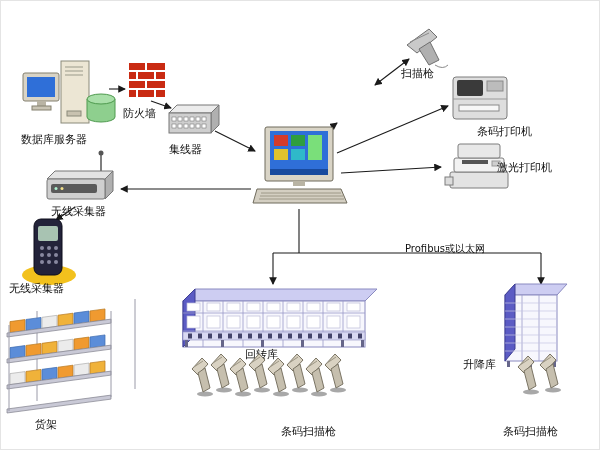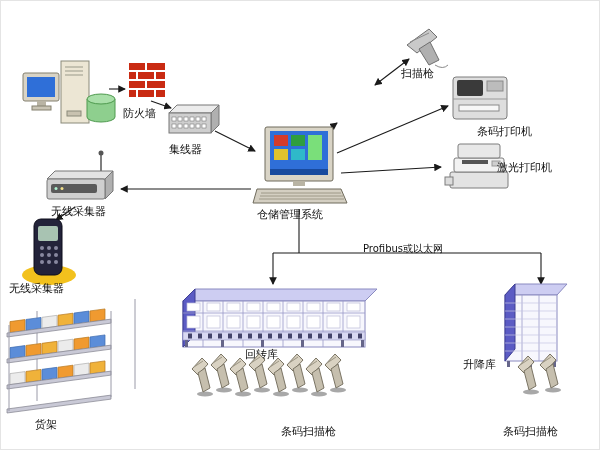--- a/index.html
+++ b/index.html
@@ -1,21 +1,21 @@
 <!DOCTYPE html>
 <html><head>
 <meta charset="utf-8">
 <style>
   html,body{margin:0;padding:0;}
   body{width:600px;height:450px;background:#fff;font-family:"DejaVu Sans",sans-serif;}
   .canvas{position:relative;width:600px;height:450px;background:#fff;overflow:hidden;
           border:1px solid #e4e4e4;box-sizing:border-box;}
   .node{position:absolute;}
   .lbl{position:absolute;font-size:11px;line-height:13px;color:#111;white-space:nowrap;text-align:left;}
-  .lbl.small{font-size:10px;}
+  .lbl.small{font-size:10px;margin-left:42px;}
   .wires{position:absolute;left:0;top:0;pointer-events:none;}
   svg{display:block;overflow:visible;}
   .gunwrap{position:absolute;}
 </style>
 </head>
 <body>
 
 <div class="canvas">
 
   <svg class="wires" width="600" height="450">
@@ -49,20 +49,21 @@
       <line x1="44" y1="18" x2="62" y2="18" stroke="#9a9a8a"></line>
       <rect x="46" y="54" width="14" height="5" fill="#c8c2b0" stroke="#8a8a7a"></rect>
       <rect x="2" y="16" width="36" height="28" rx="2" fill="#d9d4c6" stroke="#84806f"></rect>
       <rect x="6" y="20" width="28" height="20" fill="#2f6fd8"></rect>
       <rect x="16" y="44" width="9" height="5" fill="#b9b4a4"></rect>
       <rect x="11" y="49" width="19" height="4" fill="#c9c4b4" stroke="#84806f"></rect>
       <path d="M66,42 v18 a14,5 0 0 0 28,0 v-18" fill="#8ecf8e" stroke="#4f9a4f"></path>
       <ellipse cx="80" cy="42" rx="14" ry="5" fill="#a9dfa9" stroke="#4f9a4f"></ellipse>
     </svg>
   </div>
+  <div class="lbl" style="left:20px;top:132px;width:100px;">数据库服务器</div>
 
   <div class="node" style="left:128px;top:62px;">
     <svg width="36" height="36">
       <g fill="#c92a12">
         <rect x="0" y="0" width="16" height="7"></rect>
           <rect x="18" y="0" width="18" height="7"></rect>
         <rect x="0" y="9" width="7" height="7"></rect>
           <rect x="9" y="9" width="16" height="7"></rect>
           <rect x="27" y="9" width="9" height="7"></rect>
         <rect x="0" y="18" width="16" height="7"></rect>
@@ -144,21 +145,20 @@
       <rect x="19" y="42" width="58" height="6" fill="#184a9e"></rect>
       <rect x="42" y="54" width="12" height="5" fill="#b9b4a4"></rect>
       <polygon points="6,62 90,62 96,76 2,76" fill="#d4cfc2" stroke="#6f6b5c"></polygon>
       <g stroke="#8f8a7a" stroke-width="0.8">
         <line x1="10" y1="66" x2="90" y2="66"></line>
         <line x1="9" y1="69" x2="92" y2="69"></line>
         <line x1="8" y1="72" x2="93" y2="72"></line>
       </g>
     </svg>
   </div>
-  <div class="lbl" style="left:256px;top:207px;width:86px;">仓储管理系统</div>
 
   <div class="node" style="left:40px;top:148px;">
     <svg width="76" height="56">
       <circle cx="60" cy="4" r="2.5" fill="#555"></circle>
       <line x1="60" y1="6" x2="60" y2="24" stroke="#555" stroke-width="1.5"></line>
       <polygon points="6,30 14,22 72,22 64,30" fill="#e3e3e3" stroke="#777"></polygon>
       <polygon points="64,30 72,22 72,42 64,50" fill="#b0b0b0" stroke="#777"></polygon>
       <rect x="6" y="30" width="58" height="20" rx="2" fill="#cfcfcf" stroke="#777"></rect>
       <rect x="10" y="35" width="46" height="9" rx="2" fill="#5a5a5a"></rect>
       <circle cx="15" cy="39.5" r="1.5" fill="#aef2d0"></circle>

